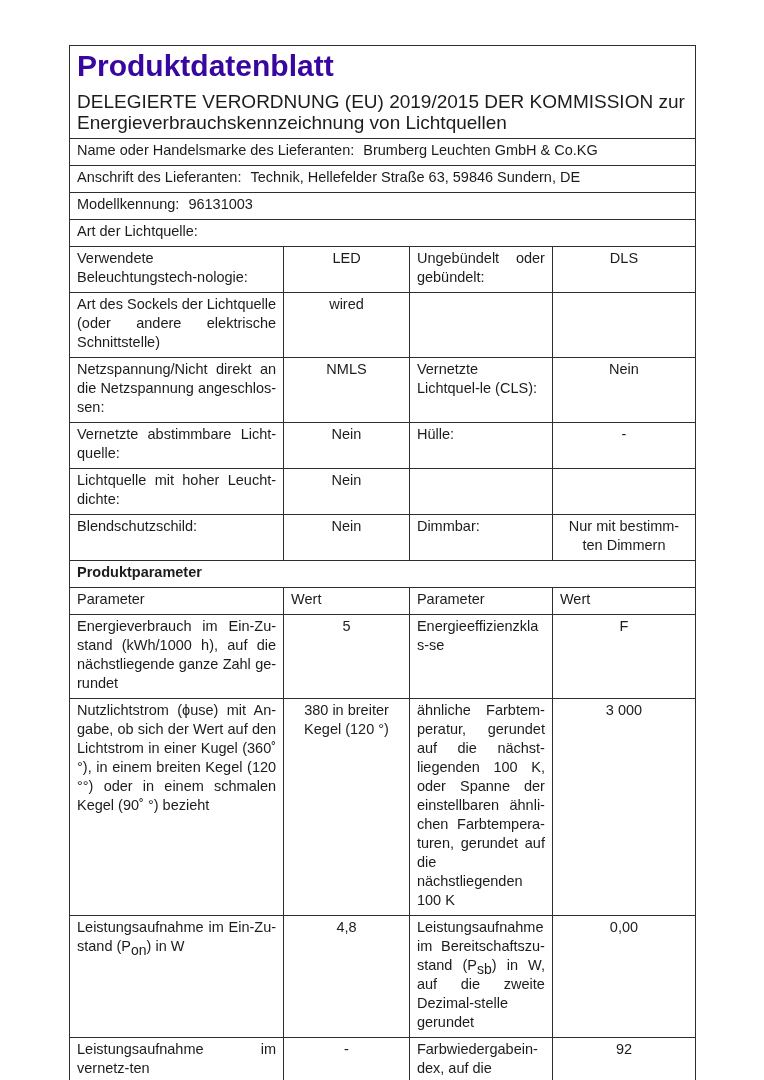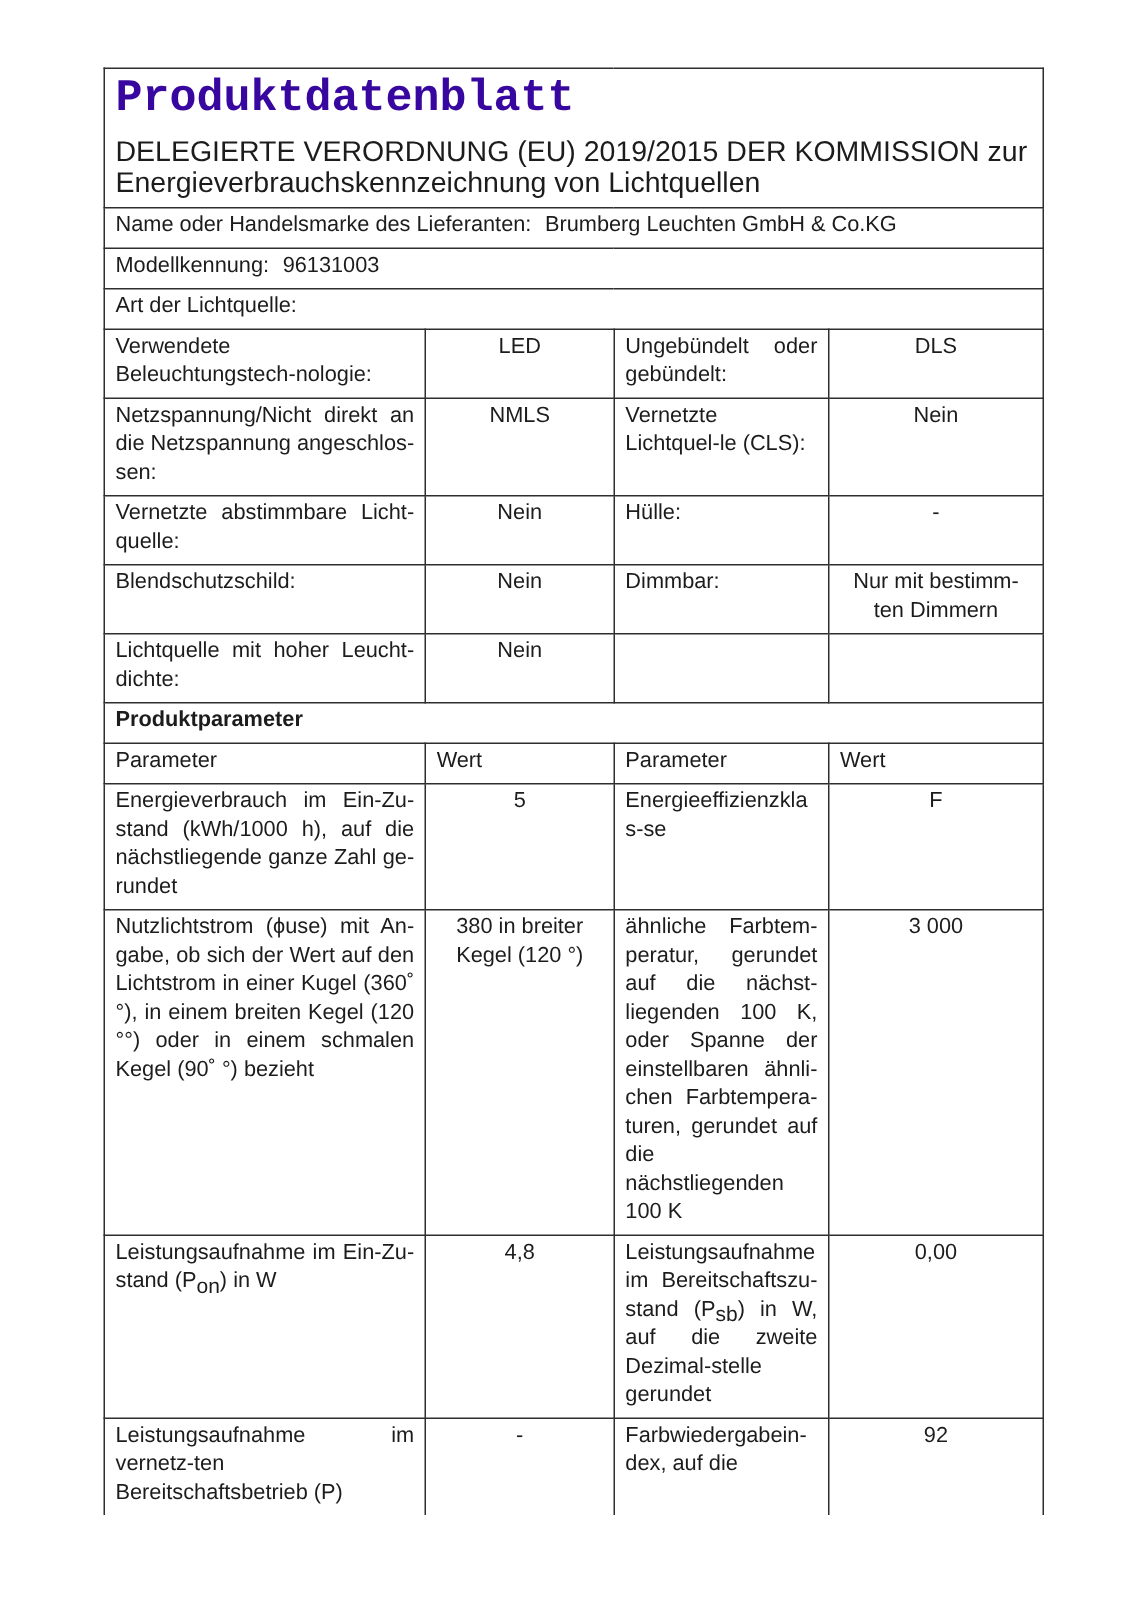--- a/index.html
+++ b/index.html
@@ -35,28 +35,34 @@
   <table class="doc">
     <colgroup>
       <col style="width:34.2%">
       <col style="width:20.1%">
       <col style="width:22.85%">
       <col style="width:22.85%">
     </colgroup>
     <tbody>
       <tr>
         <td colspan="4" class="head-cell">
-          <div class="title" style="color: rgb(56, 7, 159); font-family: Liberation Mono, monospace;">Produktdatenblatt</div>
+          <div class="title" style="color: rgb(56, 7, 159);">Produktdatenblatt</div>
           <div class="reg">DELEGIERTE VERORDNUNG (EU) 2019/2015 DER KOMMISSION zur Energieverbrauchskennzeichnung von Lichtquellen</div>
         </td>
       </tr>
       <tr>
         <td colspan="4">
           <span class="info-label">Name oder Handelsmarke des Lieferanten:</span>
           <span class="info-value">Brumberg Leuchten GmbH &amp; Co.KG</span>
+        </td>
+      </tr>
+      <tr>
+        <td colspan="4">
+          <span class="info-label">Anschrift des Lieferanten:</span>
+          <span class="info-value">Technik, Hellefelder Straße 63, 59846 Sundern, DE</span>
         </td>
       </tr>
       <tr>
         <td colspan="4">
           <span class="info-label">Modellkennung:</span>
           <span class="info-value">96131003</span>
         </td>
       </tr>
       <tr>
         <td colspan="4" class="tight">
@@ -65,42 +71,48 @@
       </tr>
     </tbody>
     <tbody id="rows">
         <tr>
           <td class="param">Verwendete Beleuchtungstech-nologie:</td>
           <td class="val">LED</td>
           <td class="param">Ungebündelt oder gebündelt:</td>
           <td class="val">DLS</td>
         </tr>
         <tr>
+          <td class="param">Art des Sockels der Lichtquelle<br>(oder andere elektrische Schnittstelle)</td>
+          <td class="val">wired</td>
+          <td class="param"></td>
+          <td class="val"></td>
+        </tr>
+        <tr>
           <td class="param">Netzspannung/Nicht direkt an die Netzspannung angeschlos-sen:</td>
           <td class="val">NMLS</td>
           <td class="param">Vernetzte Lichtquel-le (CLS):</td>
           <td class="val">Nein</td>
         </tr>
         <tr>
           <td class="param">Vernetzte abstimmbare Licht-quelle:</td>
           <td class="val">Nein</td>
           <td class="param">Hülle:</td>
           <td class="val">-</td>
         </tr>
         <tr>
+          <td class="param">Lichtquelle mit hoher Leucht-dichte:</td>
+          <td class="val">Nein</td>
+          <td class="param"></td>
+          <td class="val"></td>
+        </tr>
+        <tr>
           <td class="param">Blendschutzschild:</td>
           <td class="val">Nein</td>
           <td class="param">Dimmbar:</td>
           <td class="val">Nur mit bestimm-ten Dimmern</td>
-        </tr>
-        <tr>
-          <td class="param">Lichtquelle mit hoher Leucht-dichte:</td>
-          <td class="val">Nein</td>
-          <td class="param"></td>
-          <td class="val"></td>
         </tr>
         <tr>
           <td colspan="4" class="span-hdr">Produktparameter</td>
         </tr>
         <tr>
           <td class="hdr">Parameter</td>
           <td class="hdr">Wert</td>
           <td class="hdr">Parameter</td>
           <td class="hdr">Wert</td>
         </tr>

